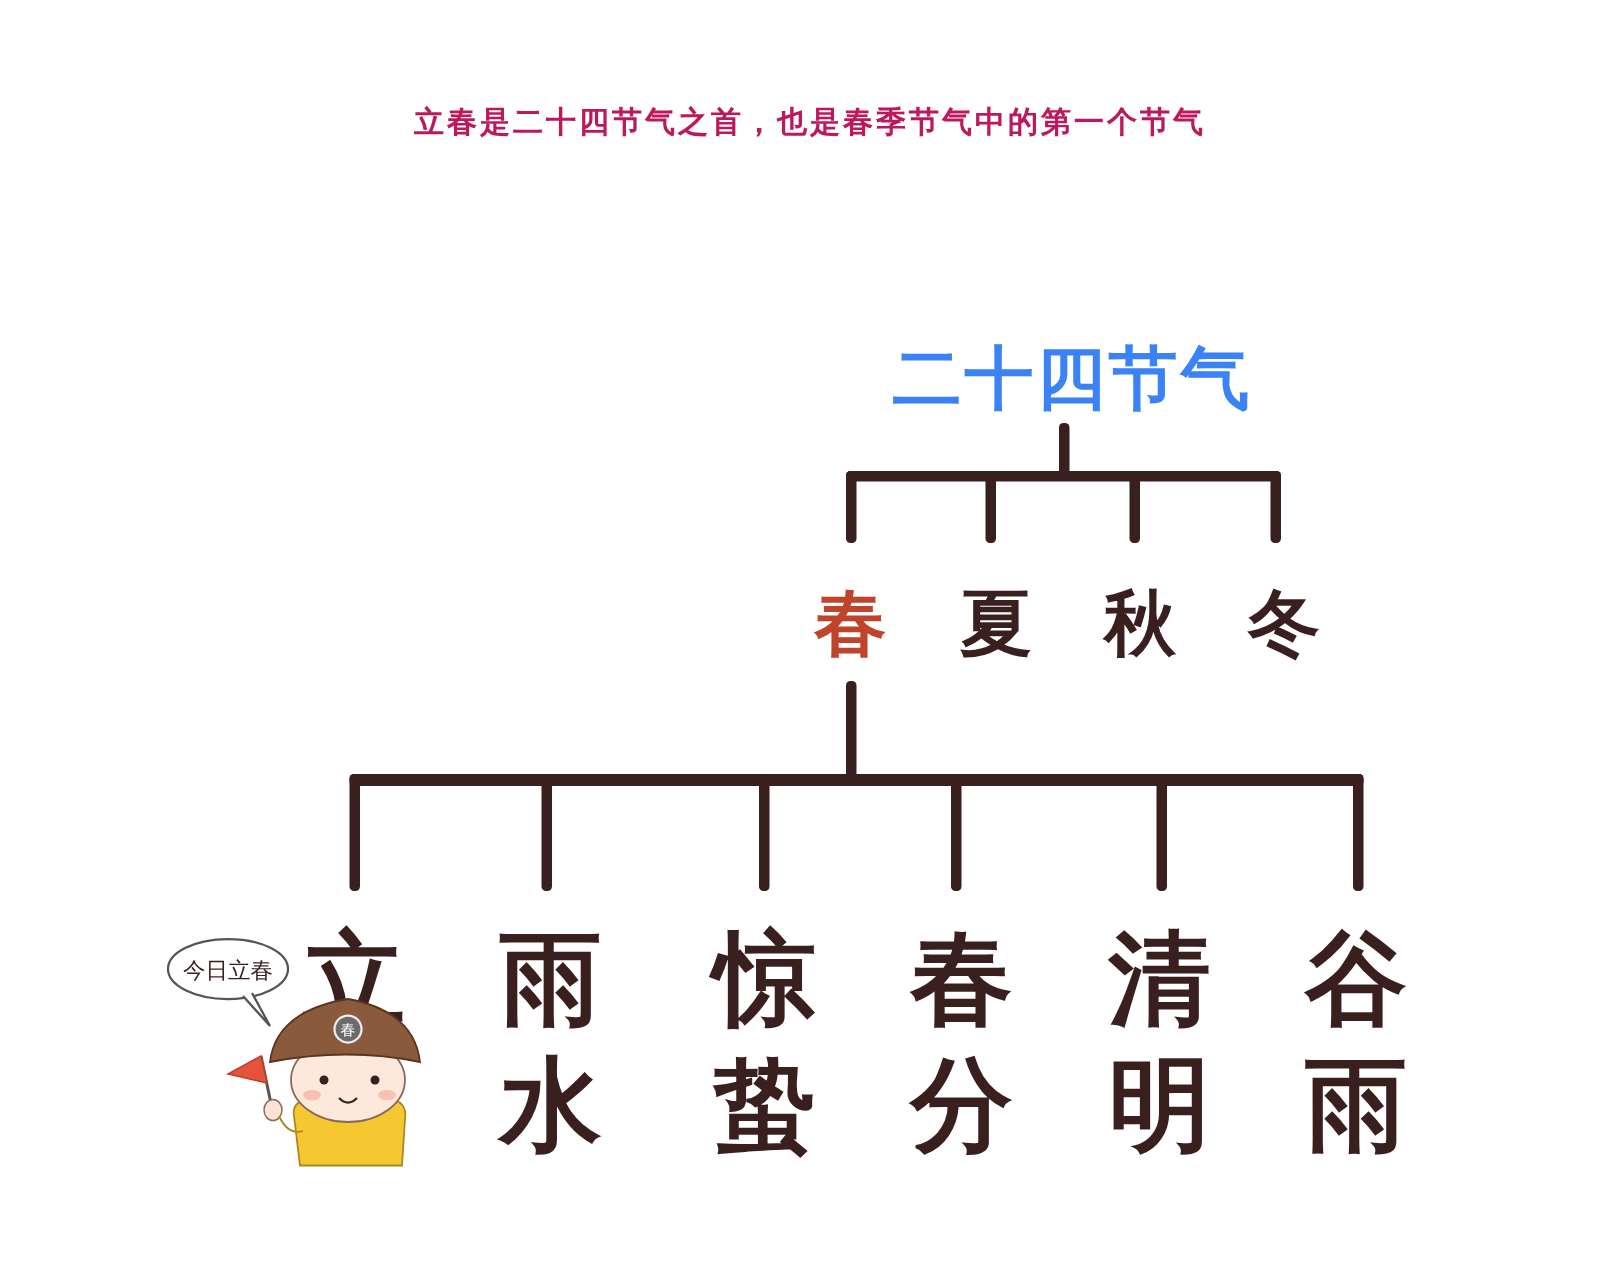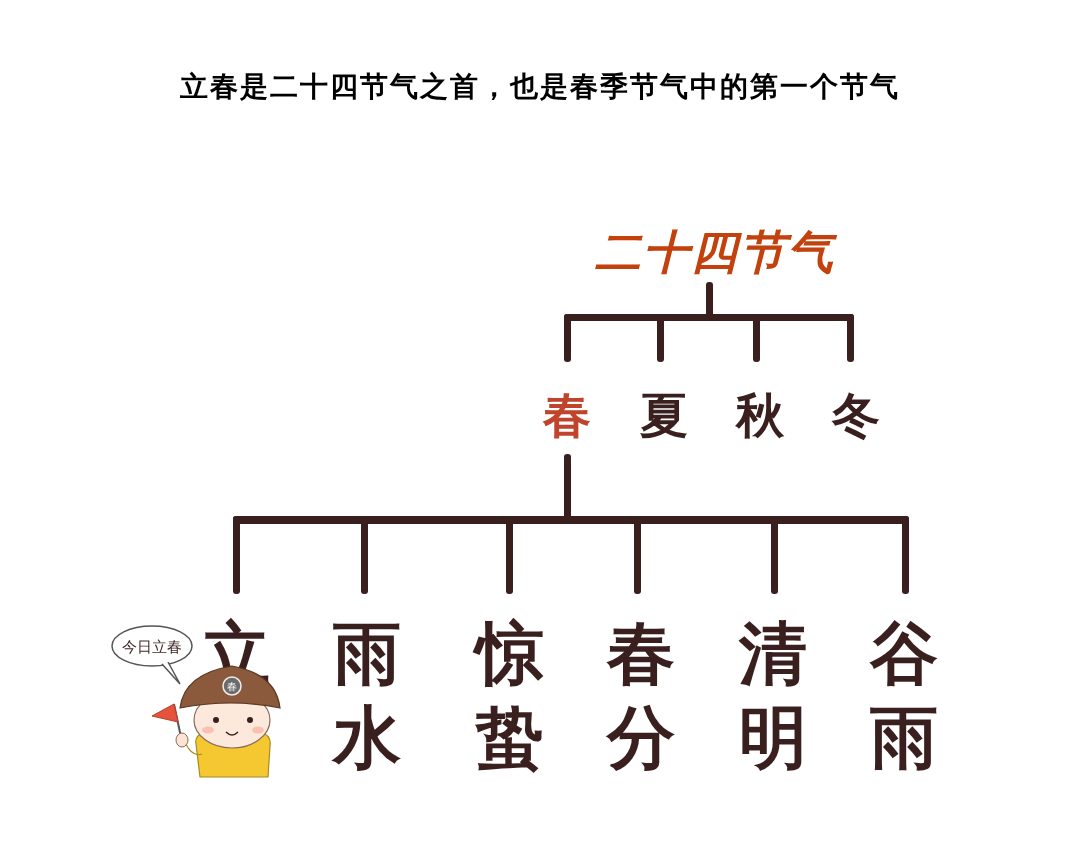--- a/index.html
+++ b/index.html
@@ -2,25 +2,25 @@
 <html><head>
 <meta charset="utf-8">
 <style>
   html, body { margin: 0; padding: 0; }
   body {
     width: 1080px; height: 857px; background: #ffffff; position: relative; overflow: hidden;
     font-family: "DejaVu Sans", sans-serif; color: #3a1f1f;
   }
   .subtitle {
     position: absolute; left: 0; top: 68px; width: 1080px; text-align: center;
-    font-size: 28px; font-weight: bold; letter-spacing: 2px; color: #000000;
+    font-size: 20px; font-weight: bold; letter-spacing: 2px; color: #be185d;
   }
   .root {
     position: absolute; left: 590px; top: 222px; width: 250px; text-align: center;
-    font-size: 46px; font-weight: bold; letter-spacing: 2px; color: #c2410c; font-style: italic;
+    font-size: 46px; font-weight: bold; letter-spacing: 2px; color: #3b82f6;
   }
   .line { position: absolute; background: #3a1f1f; border-radius: 3px; }
   .season {
     position: absolute; top: 384px; width: 60px; text-align: center;
     font-size: 48px; font-weight: bold; color: #3a1f1f;
   }
   .season.active { color: #c0432b; }
   .term {
     position: absolute; top: 612px; width: 80px; text-align: center;
     font-size: 68px; font-weight: bold; line-height: 84px; color: #3a1f1f;

